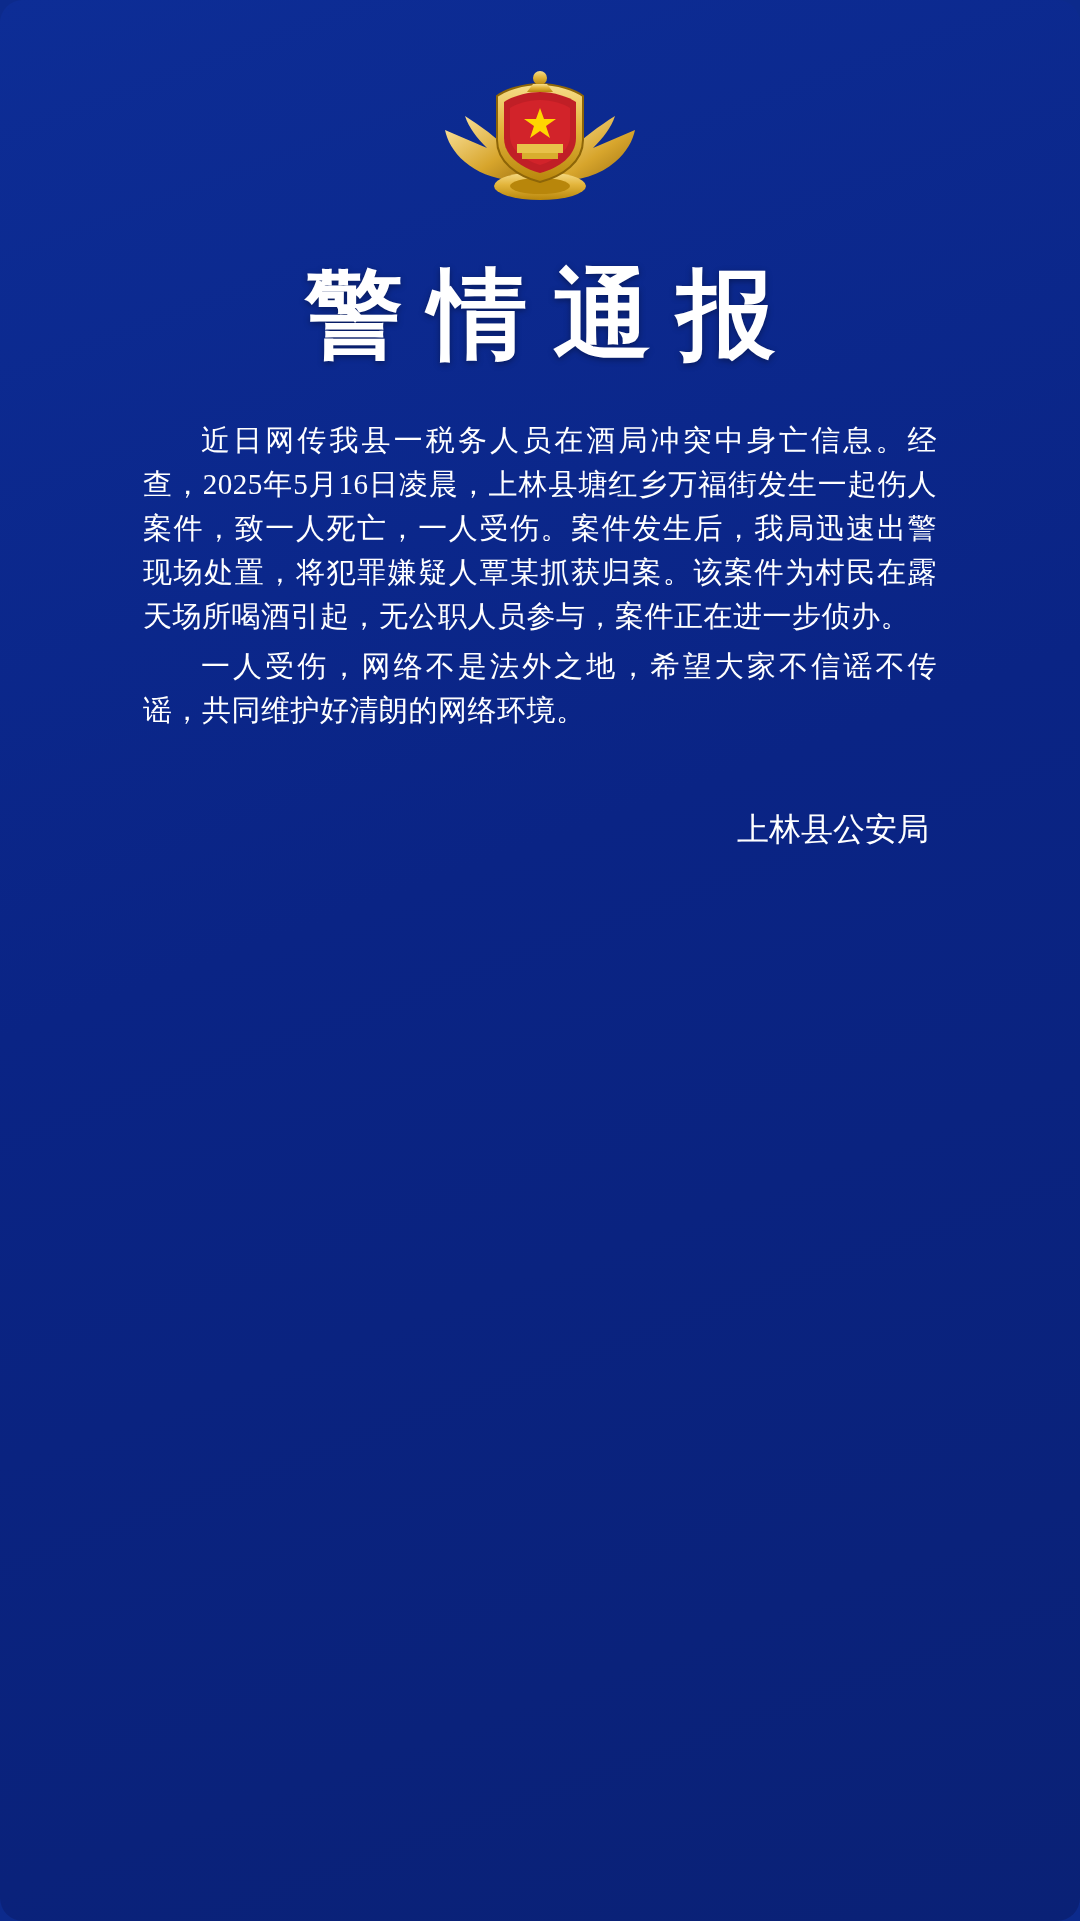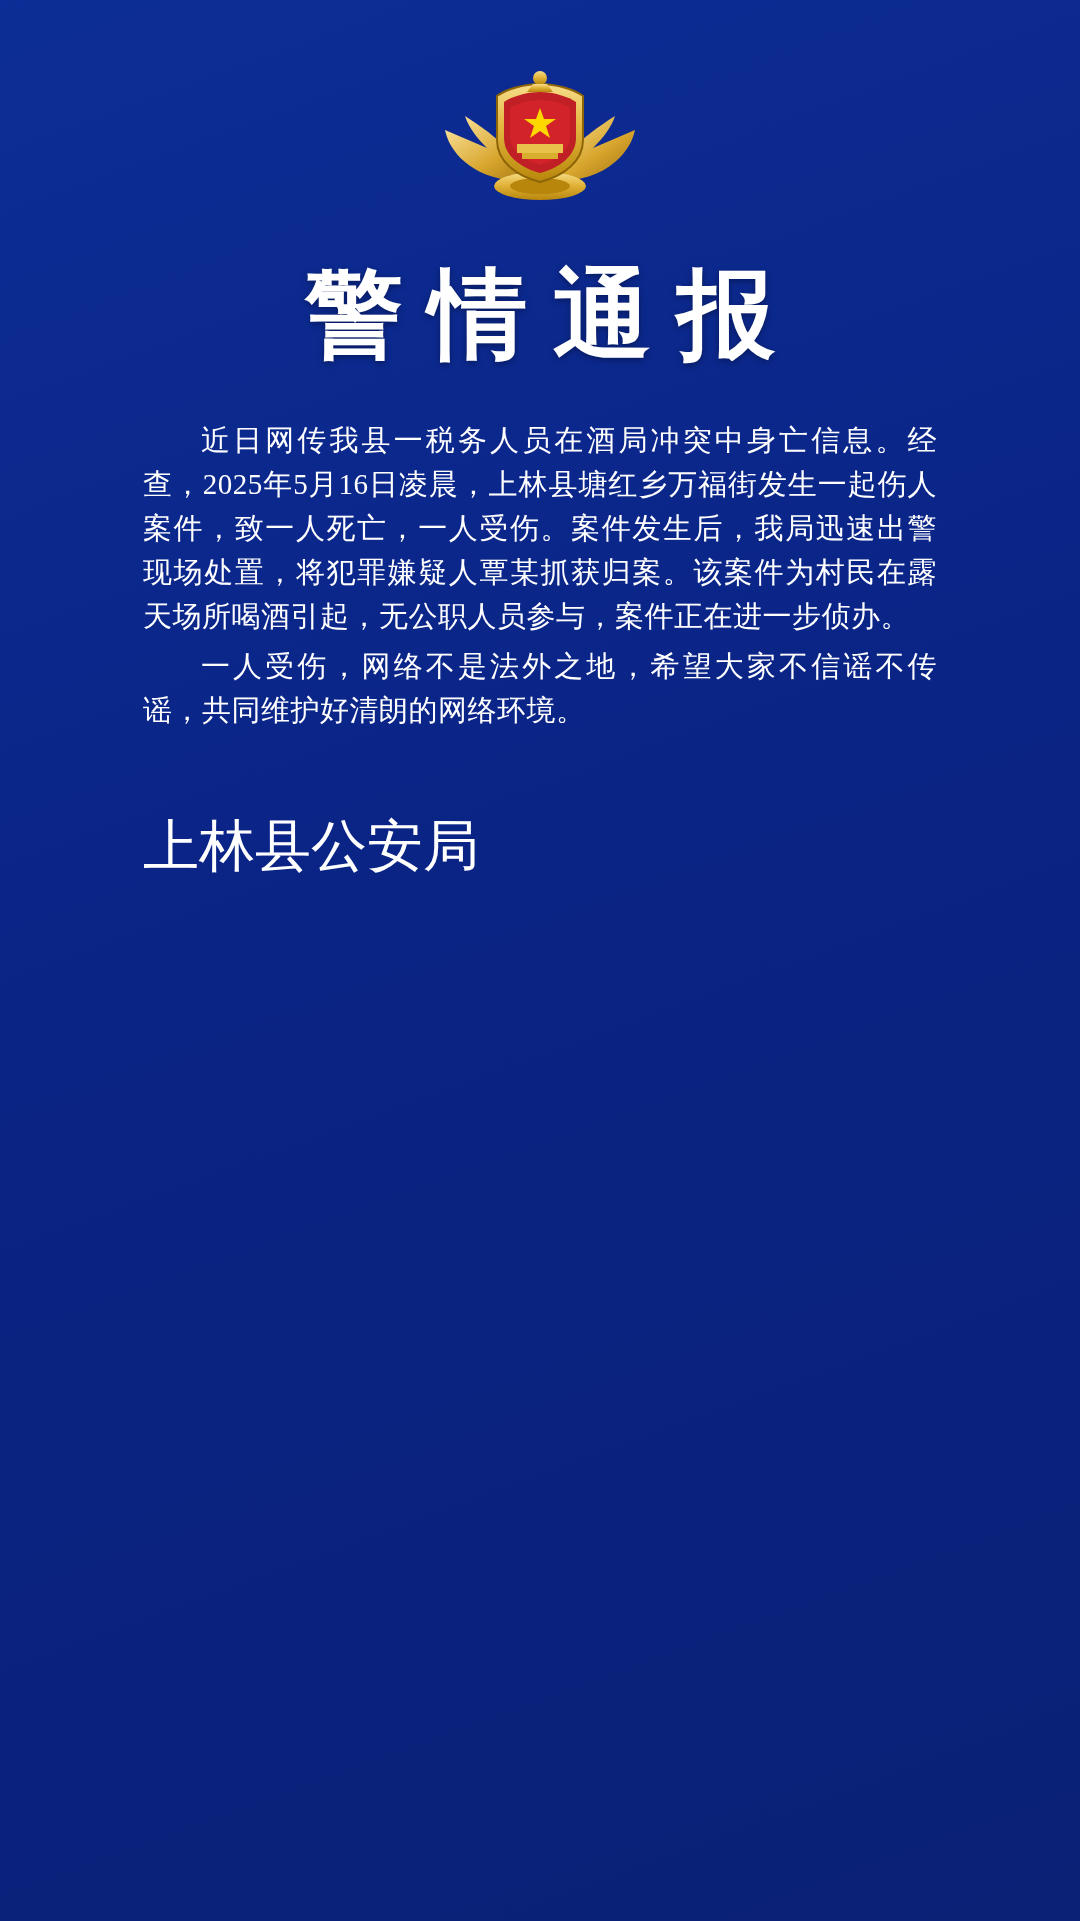--- a/index.html
+++ b/index.html
@@ -12,20 +12,21 @@
     background: #0c2a8c;
     font-family: "Liberation Serif", "DejaVu Serif", serif;
     overflow: hidden;
   }
   .poster {
     position: relative;
     width: 1080px;
     height: 1921px;
     background: linear-gradient(160deg, #0d2d96 0%, #0a2485 45%, #0a2176 100%);
     box-sizing: border-box;
+    border-radius: 23px;
   }
   
   .emblem-wrap {
     width: 100%;
     display: flex;
     justify-content: center;
     padding-top: 62px;
   }
   .emblem {
     position: relative;
@@ -62,23 +63,24 @@
   }
   .body-text p {
     margin: 0 0 6px 0;
     text-indent: 2em;
   }
   
   .signature {
     margin: 70px auto 0 auto;
     width: 794px;
     color: #ffffff;
-    font-size: 56px;
+    font-size: 32px;
     line-height: 1.72;
-    font-family: Liberation Mono, monospace;
+    text-align: right;
+    font-family: Liberation Serif, serif;
   }
   .signature div {
     padding-right: 8px;
   }
 </style>
 </head>
 <body>
 
 <div class="poster">
 

